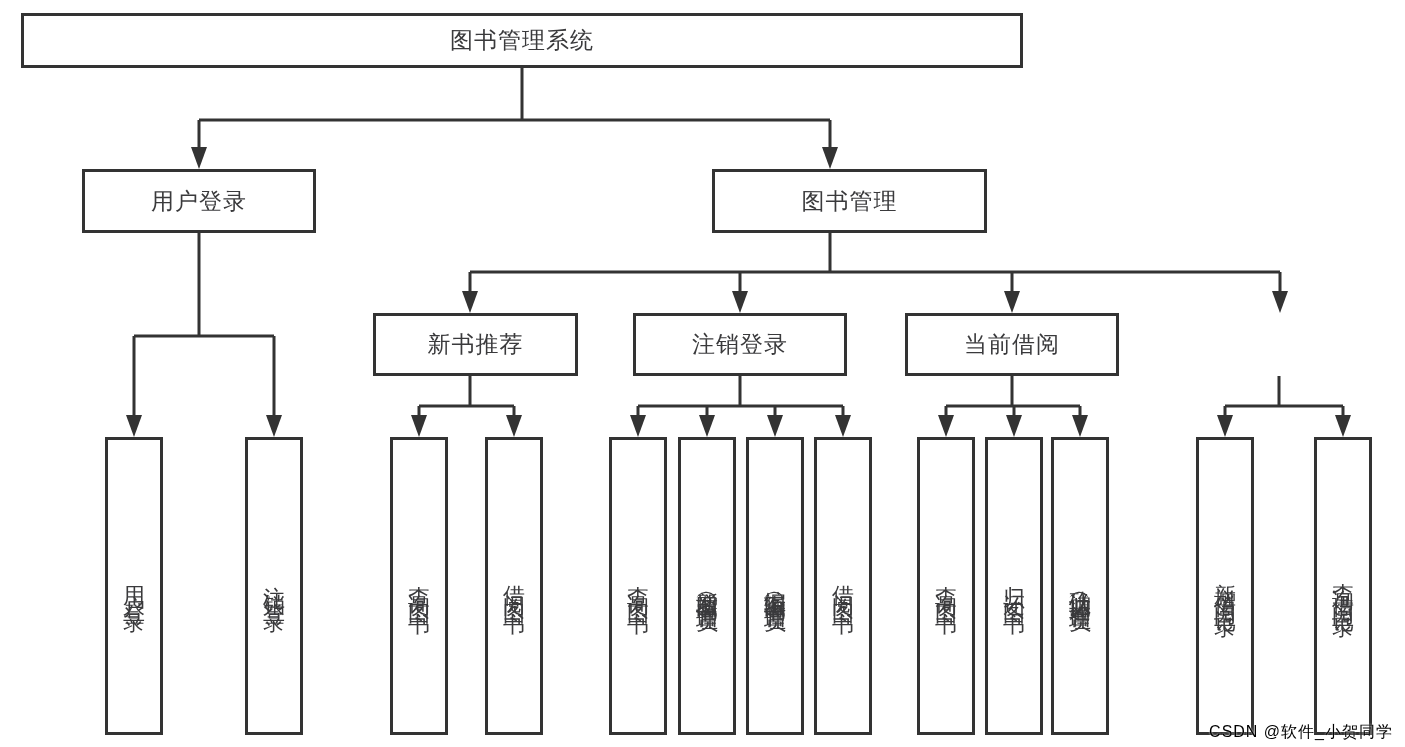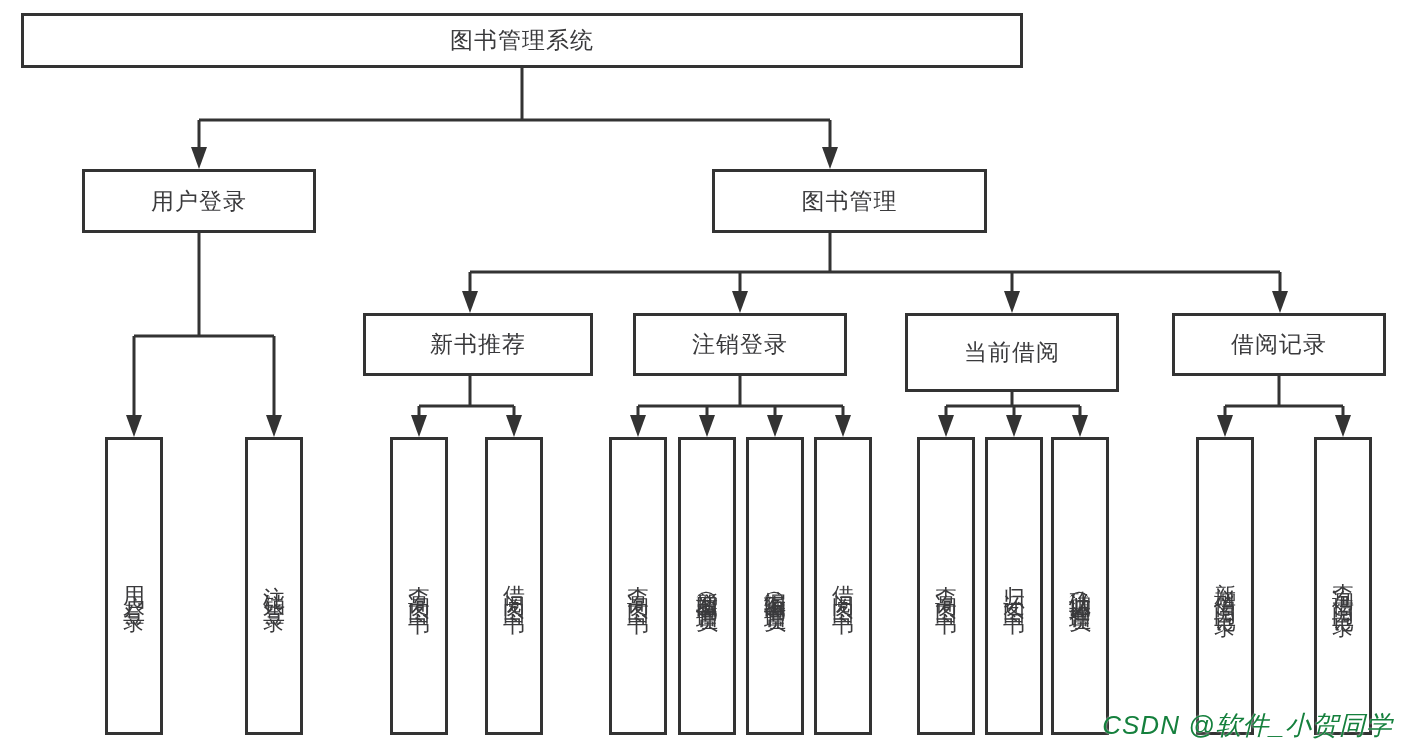--- a/index.html
+++ b/index.html
@@ -24,23 +24,22 @@
   .vbox .lbl{
     writing-mode:vertical-rl;
     text-orientation:mixed;
     letter-spacing:9px;
     white-space:nowrap;
   }
   .vbox.tight .lbl{letter-spacing:3px;}
   .vbox.med .lbl{letter-spacing:7px;}
   .watermark{
     position:absolute;right:12px;bottom:4px;
-    font-size:26px;color:#15803d;letter-spacing:1px;
+    font-size:16px;color:#000000;letter-spacing:1px;
     text-shadow:0 0 2px #ffffff;
-    font-style:italic;
   }
 </style>
 </head>
 <body>
 
 <div class="stage">
 
   <svg class="wires" width="1405" height="747" viewBox="0 0 1405 747" aria-hidden="true">
     <path d="M522 68 V120 M199 120 H830 M199 120 V150 M830 120 V150
              M199 233 V336 M134 336 H274 M134 336 V418 M274 336 V418
@@ -76,31 +75,28 @@
     <span class="lbl">图书管理系统</span>
   </div>
 
   <div class="box hbox" style="left:82px;top:169px;width:234px;height:64px">
     <span class="lbl">用户登录</span>
   </div>
   <div class="box hbox" style="left:712px;top:169px;width:275px;height:64px">
     <span class="lbl">图书管理</span>
   </div>
 
-  <div class="box hbox" style="left:363px;top:313px;width:230px;height:63px">
+  <div class="box hbox" style="left:373px;top:313px;width:205px;height:63px">
     <span class="lbl">新书推荐</span>
   </div>
   <div class="box hbox" style="left:633px;top:313px;width:214px;height:63px">
     <span class="lbl">注销登录</span>
   </div>
-  <div class="box hbox" style="left:905px;top:313px;width:214px;height:79px">
+  <div class="box hbox" style="left:905px;top:313px;width:214px;height:63px">
     <span class="lbl">当前借阅</span>
-  </div>
-  <div class="box hbox" style="left:1172px;top:313px;width:214px;height:63px">
-    <span class="lbl">借阅记录</span>
   </div>
 
   <div class="box vbox" style="left:105px">
     <span class="lbl">用户登录</span>
   </div>
   <div class="box vbox" style="left:245px">
     <span class="lbl">注销登录</span>
   </div>
 
   <div class="box vbox" style="left:390px">

